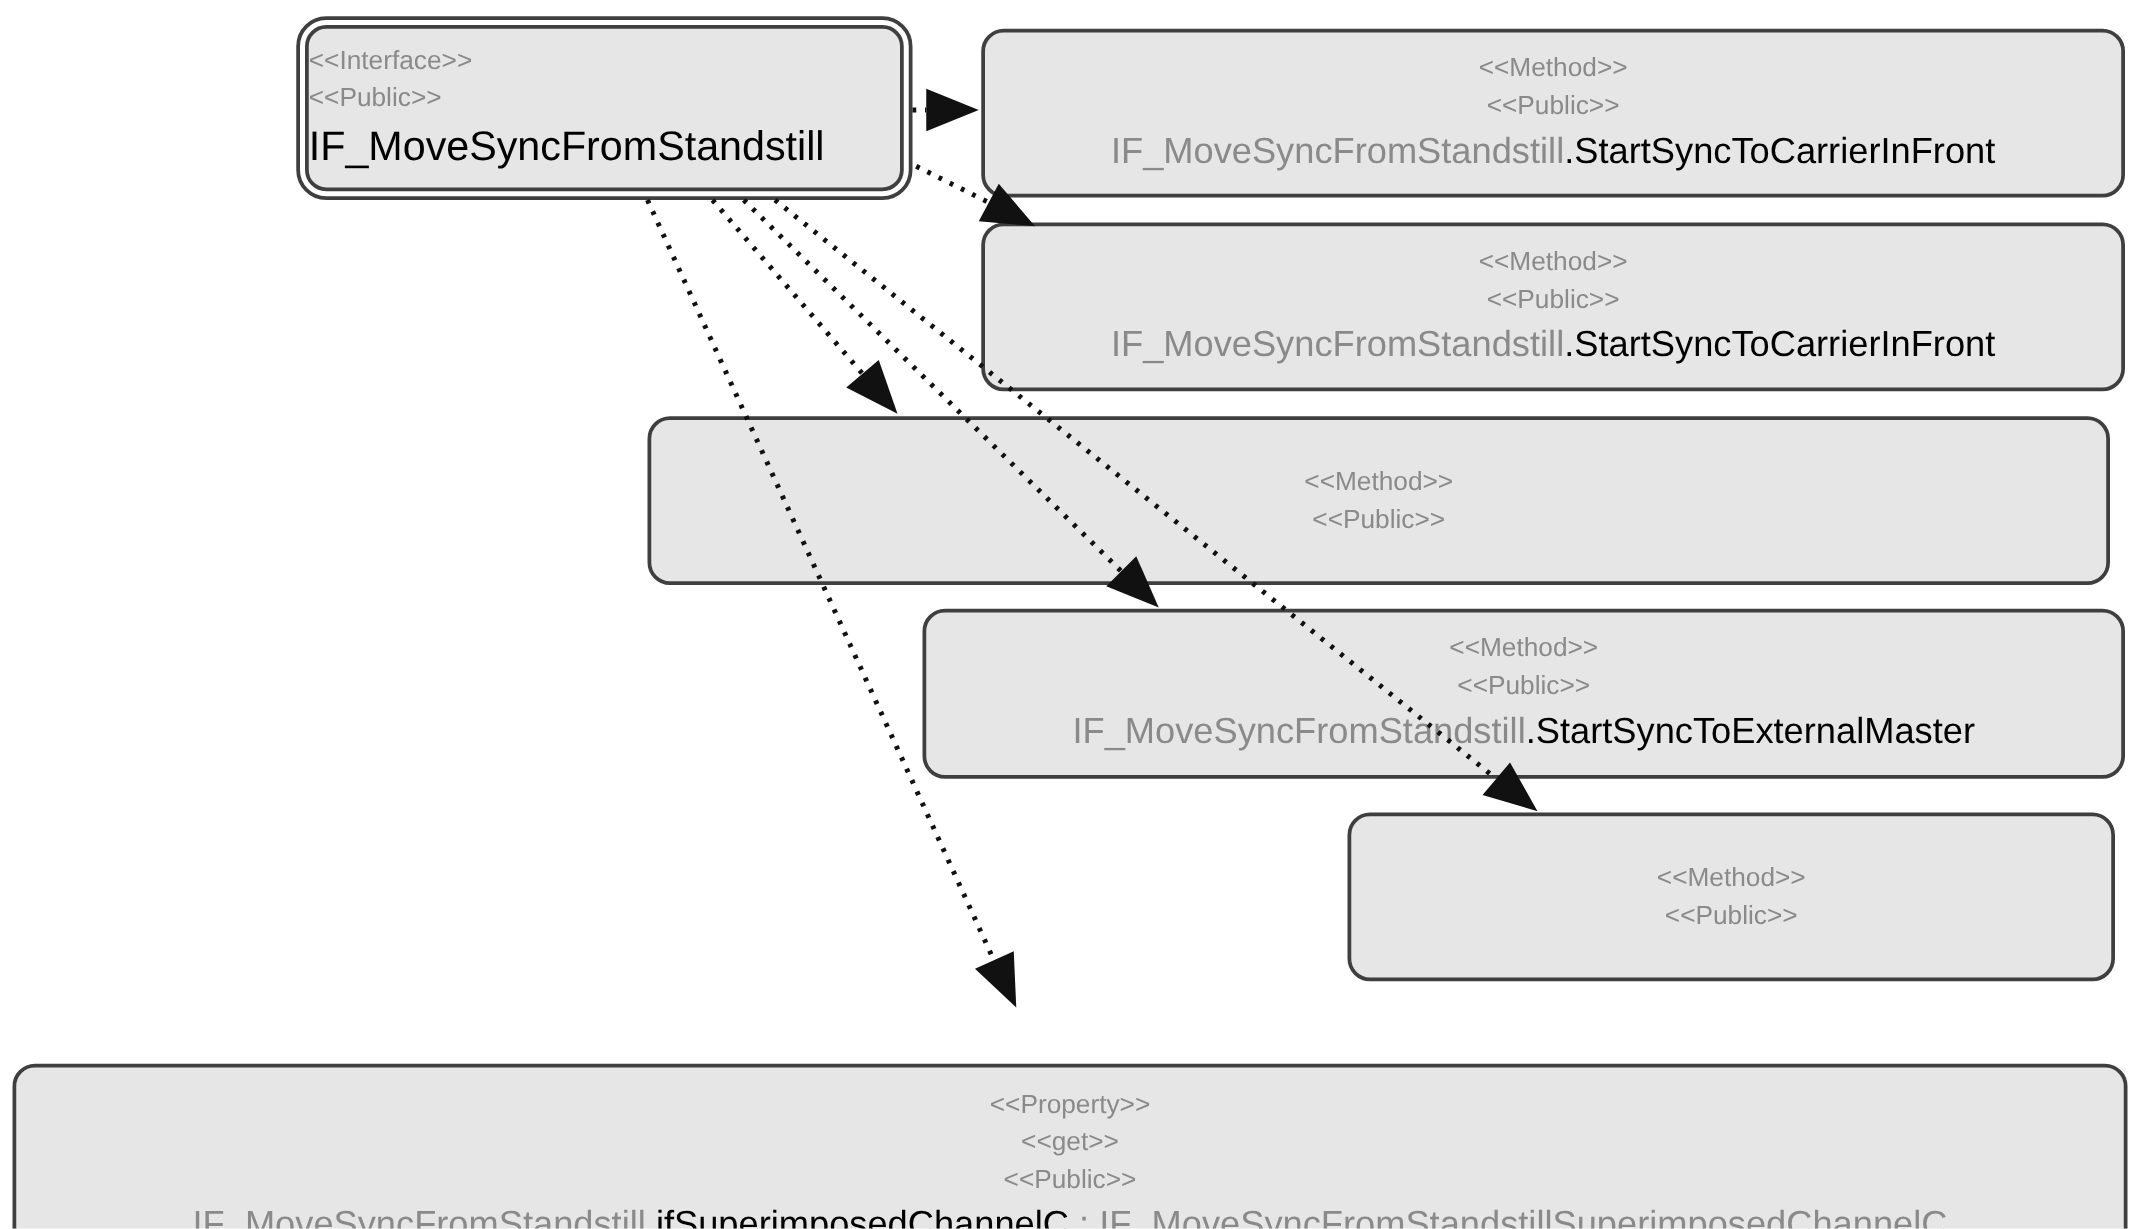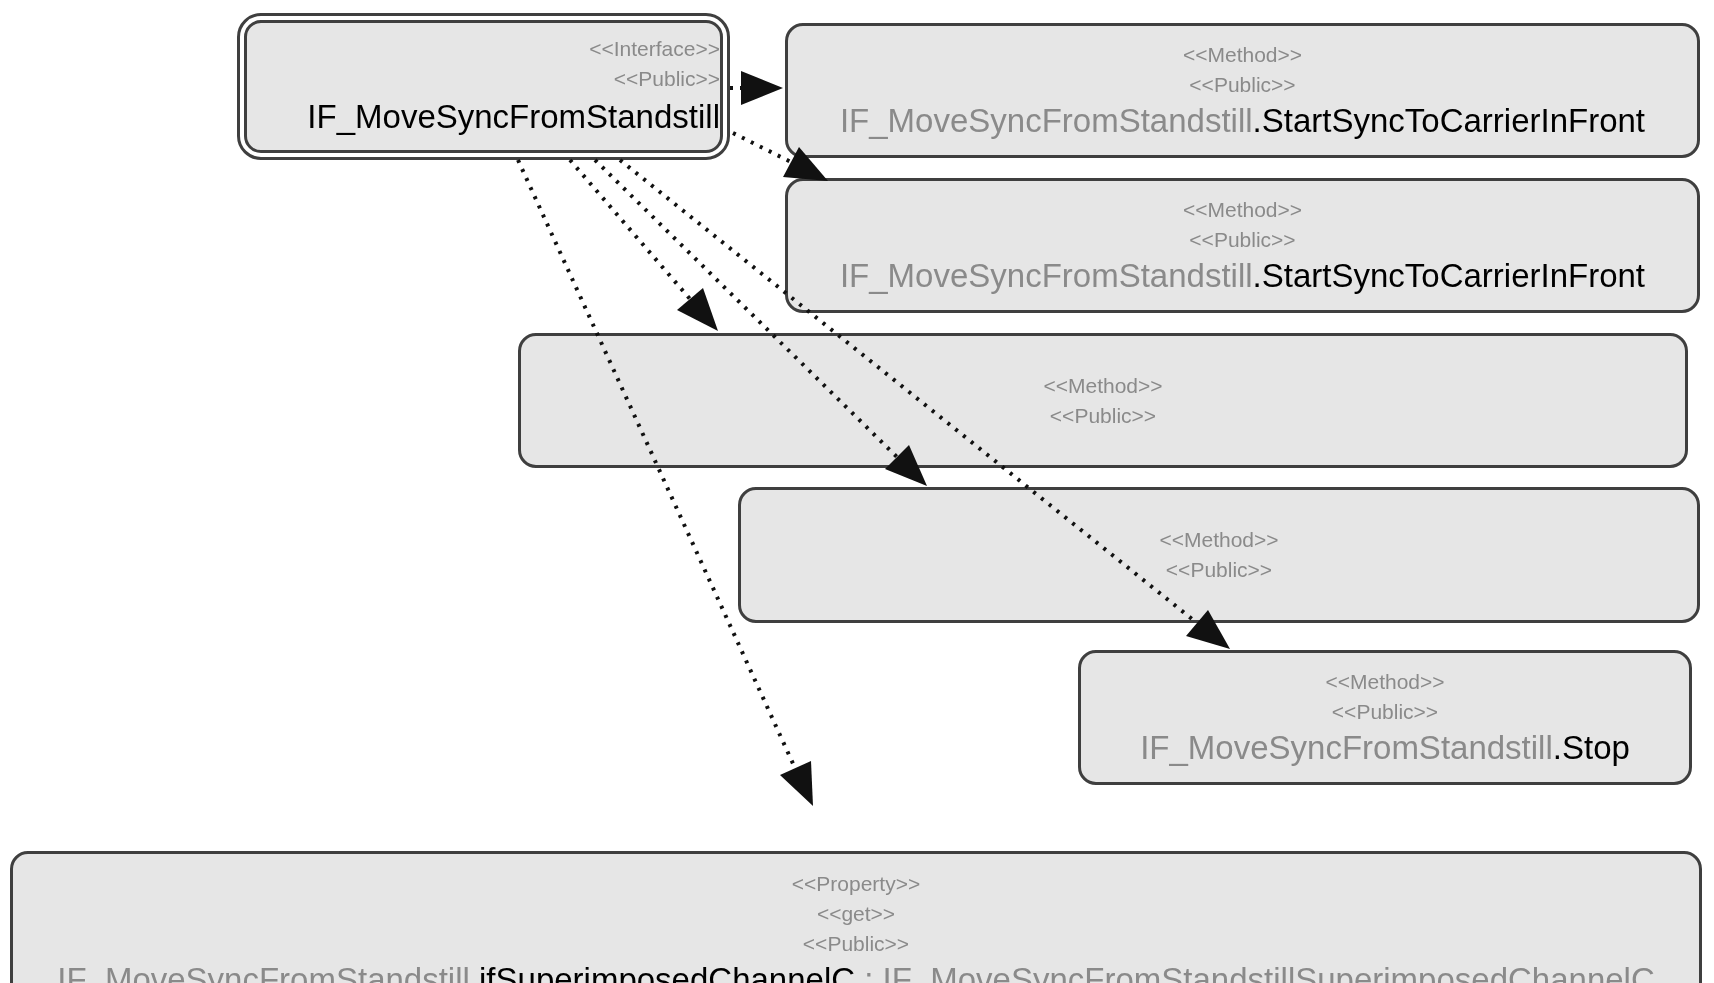--- a/index.html
+++ b/index.html
@@ -40,39 +40,39 @@
     z-index: 1;
   }
   .iface-inner {
     box-sizing: border-box;
     width: 100%; height: 100%;
     background: #e6e6e6;
     border: 3px solid #3f3f3f;
     border-radius: 17px;
     display: flex;
     flex-direction: column;
-    align-items: flex-end;
+    align-items: flex-start;
     justify-content: center;
   }
   .n1 { left: 785px;  top: 23px;  width: 915px;  height: 135px; }
   .n2 { left: 785px;  top: 178px; width: 915px;  height: 135px; }
   .n3 { left: 518px;  top: 333px; width: 1170px; height: 135px; }
   .n4 { left: 738px;  top: 487px; width: 962px;  height: 136px; }
   .n5 { left: 1078px; top: 650px; width: 614px;  height: 135px; }
   .n6 { left: 10px;   top: 851px; width: 1692px; height: 167px; }
 
   
   .stype {
     color: #8a8a8a;
     font-size: 21px;
     line-height: 30px;
     white-space: nowrap;
   }
   .mname {
-    font-size: 33px;
+    font-size: 29px;
     line-height: 42px;
     color: #000000;
     white-space: nowrap;
   }
   .iface-title {
     font-size: 33px;
     line-height: 46px;
     color: #000000;
     white-space: nowrap;
   }
@@ -121,26 +121,26 @@
   </div>
 
   <div class="box n3">
     <div class="stype">&lt;&lt;Method&gt;&gt;</div>
     <div class="stype">&lt;&lt;Public&gt;&gt;</div>
   </div>
 
   <div class="box n4">
     <div class="stype">&lt;&lt;Method&gt;&gt;</div>
     <div class="stype">&lt;&lt;Public&gt;&gt;</div>
+    <div class="mname"><span class="qual">IF_MoveSyncFromStandstill</span><span class="sep">.</span><span class="nm">StartSyncToExternalMaster</span><span class="suffix"></span></div>
   </div>
 
   <div class="box n5">
     <div class="stype">&lt;&lt;Method&gt;&gt;</div>
     <div class="stype">&lt;&lt;Public&gt;&gt;</div>
-    <div class="mname"><span class="qual">IF_MoveSyncFromStandstill</span><span class="sep">.</span><span class="nm">Stop</span><span class="suffix"></span></div>
   </div>
 
   <div class="box n6">
     <div class="stype">&lt;&lt;Property&gt;&gt;</div>
     <div class="stype">&lt;&lt;get&gt;&gt;</div>
     <div class="stype">&lt;&lt;Public&gt;&gt;</div>
     <div class="mname"><span class="qual">IF_MoveSyncFromStandstill</span><span class="sep">.</span><span class="nm">ifSuperimposedChannelC</span><span class="suffix"> : IF_MoveSyncFromStandstillSuperimposedChannelC</span></div>
   </div>
 
   <svg class="wires" viewBox="0 0 1714 983" xmlns="http://www.w3.org/2000/svg">

